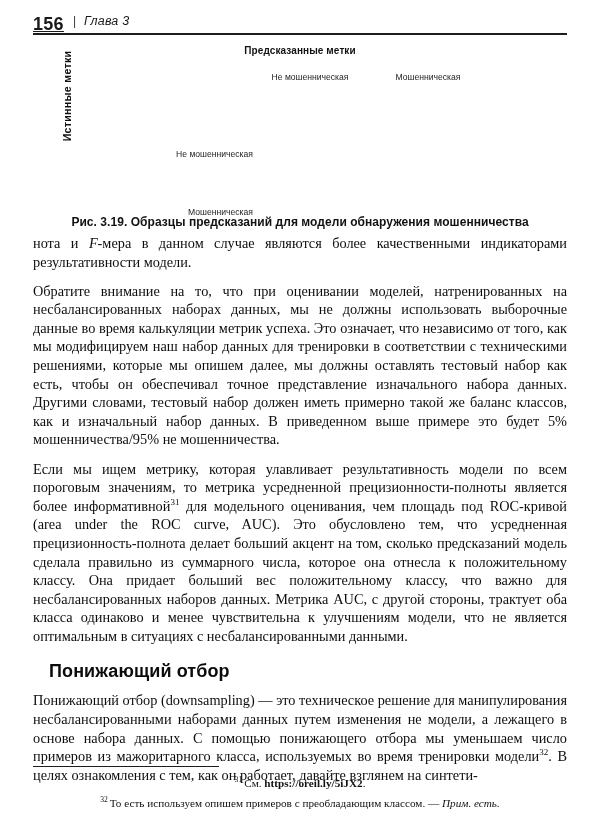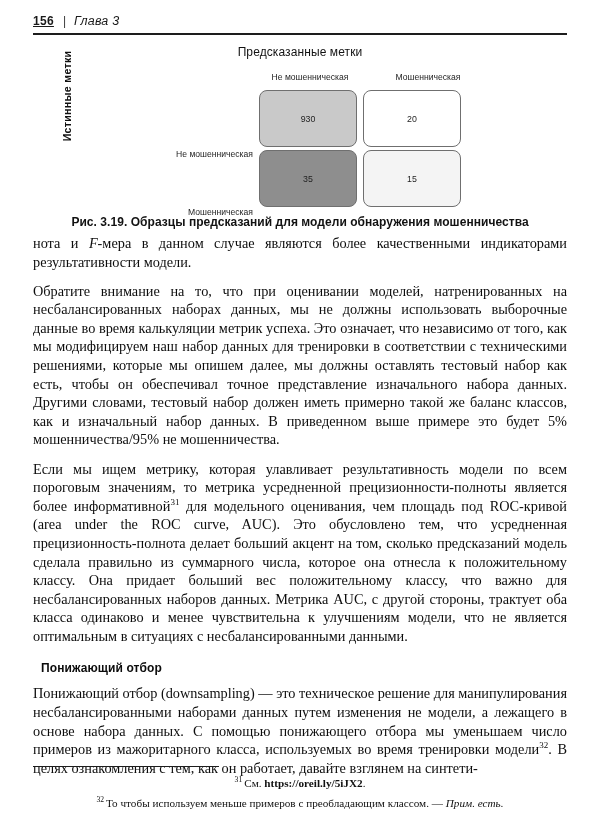--- a/index.html
+++ b/index.html
@@ -27,21 +27,21 @@
     position: absolute;
     left: 33px;
     top: 14px;
     width: 534px;
     height: 22px;
     display: flex;
     align-items: flex-start;
     font-family: "Liberation Sans", "DejaVu Sans", sans-serif;
   }
   .runhead .folio {
-    font-size: 12px;
+    font-size: 18px;
     font-weight: 700;
     letter-spacing: 0.3px;
     color: #1a1a1a;
     text-decoration: underline;
   }
   .runhead .sep {
     font-size: 12px;
     color: #3a3a3a;
     margin: 0 8px 0 9px;
     font-weight: 400;
@@ -70,22 +70,22 @@
     width: 534px;
     height: 200px;
   }
   .fig-title {
     position: absolute;
     left: 0;
     top: 3px;
     width: 534px;
     text-align: center;
     font-family: "Liberation Sans", "DejaVu Sans", sans-serif;
-    font-size: 12px;
-    font-weight: 400;
+    font-size: 10px;
+    font-weight: 700;
     color: #121212;
     letter-spacing: 0.1px;
   }
   
   .col-head {
     position: absolute;
     top: 30px;
     font-family: "Liberation Sans", "DejaVu Sans", sans-serif;
     font-size: 8.6px;
     color: #1f1f1f;
@@ -185,23 +185,23 @@
   }
   p.para:last-child { margin-bottom: 12px; }
   .ital { font-style: italic; }
   sup.fn {
     font-size: 9px;
     line-height: 0;
     vertical-align: super;
   }
 
   h2.section {
-    margin: 16px 0 9px 8px;
-    font-family: "Liberation Sans", "DejaVu Sans", sans-serif;
-    font-size: 12px;
+    margin: 16px 0 9px 16px;
+    font-family: "Liberation Sans", "DejaVu Sans", sans-serif;
+    font-size: 18px;
     font-weight: 700;
     color: #0b0b0b;
     letter-spacing: 0.1px;
   }
 
   
   .fn-rule {
     position: absolute;
     left: 33px;
     top: 766px;
@@ -250,26 +250,20 @@
     <div class="fig-title">Предсказанные метки</div>
 
     <div class="col-head c0">Не мошенническая</div>
     <div class="col-head c1">Мошенническая</div>
 
     <div class="axis-y">Истинные метки</div>
 
     <div class="row-head r0">Не мошенническая</div>
     <div class="row-head r1">Мошенническая</div>
 
-    <div class="matrix">
-      <div class="cell r0c0" style="background-color: rgb(201, 201, 201);">930</div>
-      <div class="cell r0c1" style="background-color: rgb(255, 255, 255);">20</div>
-      <div class="cell r1c0" style="background-color: rgb(142, 142, 142);">35</div>
-      <div class="cell r1c1" style="background-color: rgb(244, 244, 244);">15</div>
-    </div>
 
     <div class="fig-caption">Рис. 3.19. Образцы предсказаний для модели обнаружения мошенничества</div>
   </div>
 
   <div class="body">
 
     <p class="para"><span>нота и </span><span class="ital">F</span><span>-мера в данном случае являются более качественными индикаторами результативности модели.</span></p>
 
     <p class="para">Обратите внимание на то, что при оценивании моделей, натренированных на несбалансированных наборах данных, мы не должны использовать выборочные данные во время калькуляции метрик успеха. Это означает, что независимо от того, как мы модифицируем наш набор данных для тренировки в соответствии с техническими решениями, которые мы опишем далее, мы должны оставлять тестовый набор как есть, чтобы он обеспечивал точное представление изначального набора данных. Другими словами, тестовый набор должен иметь примерно такой же баланс классов, как и изначальный набор данных. В приведенном выше примере это будет 5% мошенничества/95% не мошенничества.</p>
 
@@ -279,17 +273,17 @@
 
     <p class="para"><span>Понижающий отбор (downsampling) — это техническое решение для манипулирования несбалансированными наборами данных путем изменения не модели, а лежащего в основе набора данных. С помощью понижающего отбора мы уменьшаем число примеров из мажоритарного класса, используемых во время тренировки модели</span><sup class="fn">32</sup><span>. В целях ознакомления с тем, как он работает, давайте взглянем на синтети-</span></p>
 
   </div>
 
   <div class="fn-rule"></div>
   <div class="footnotes">
 
     <p class="fnote"><sup>31</sup><span>См. </span><span class="fn-url">https://oreil.ly/5iJX2</span><span>.</span></p>
 
-    <p class="fnote"><sup>32</sup><span>То чтобы используем меньше примеров с преобладающим классом. — </span><span class="ital">Прим. есть.</span></p>
+    <p class="fnote"><sup>32</sup><span>То есть используем опишем примеров с преобладающим классом. — </span><span class="ital">Прим. есть.</span></p>
 
   </div>
 
 </div>
 
 </body></html>

